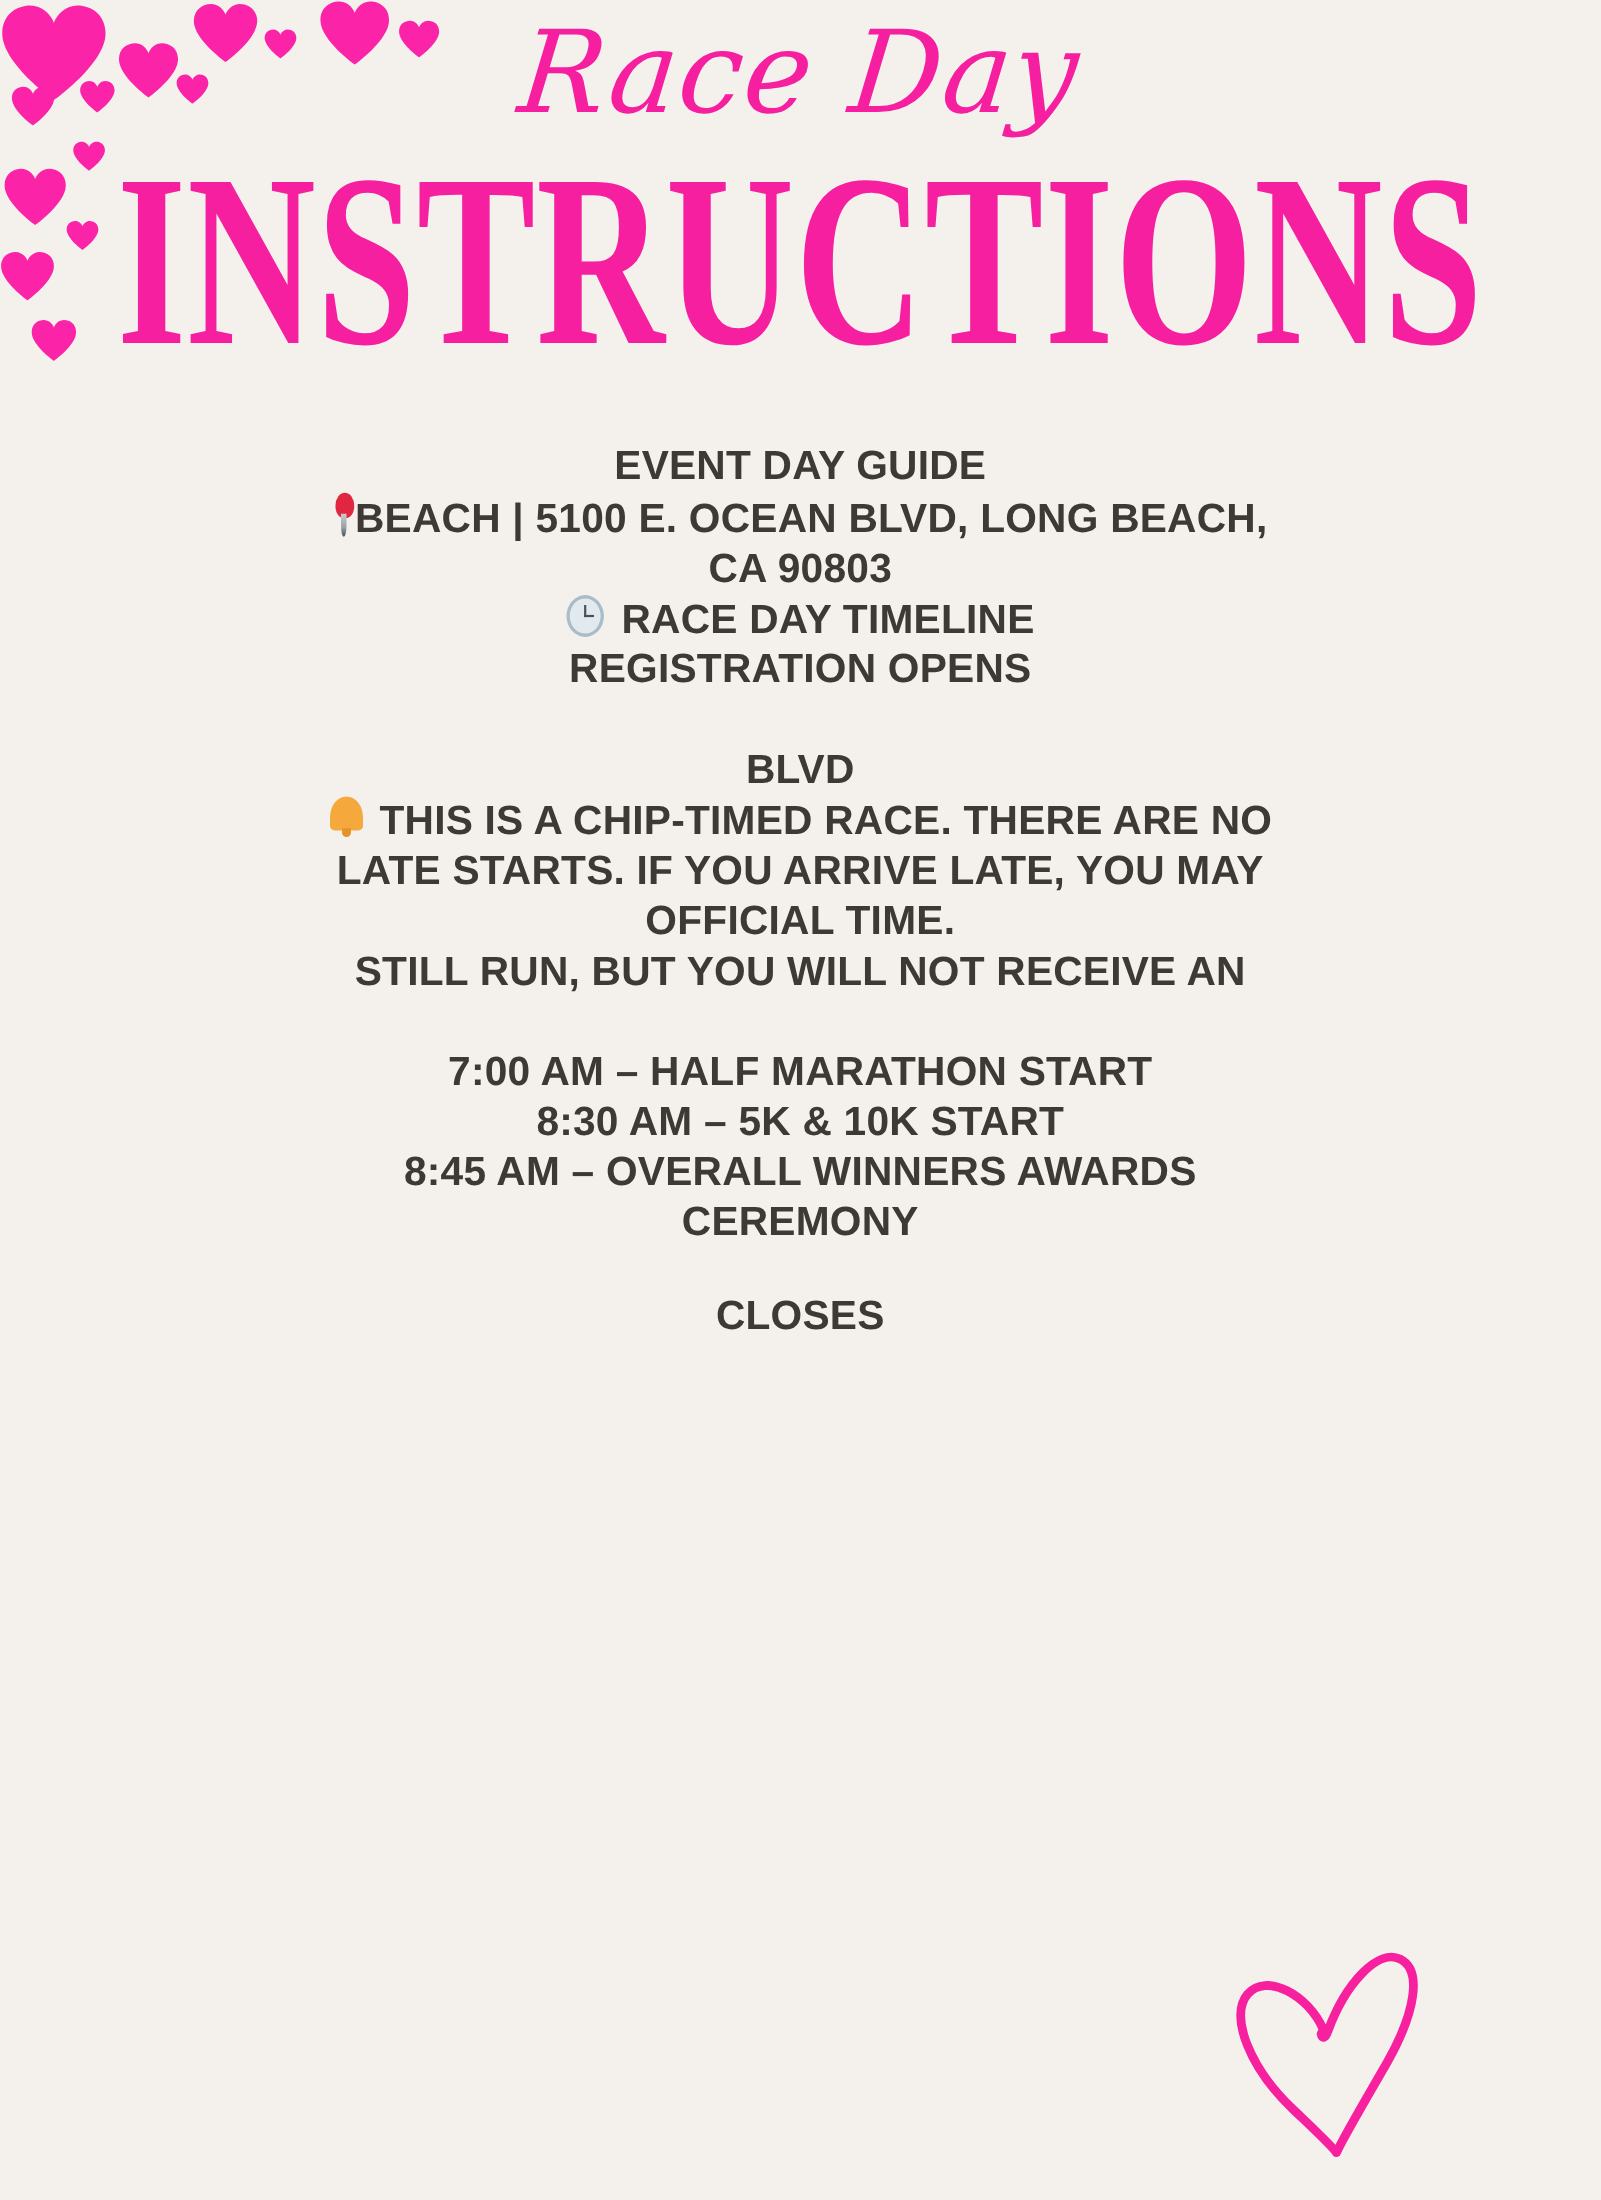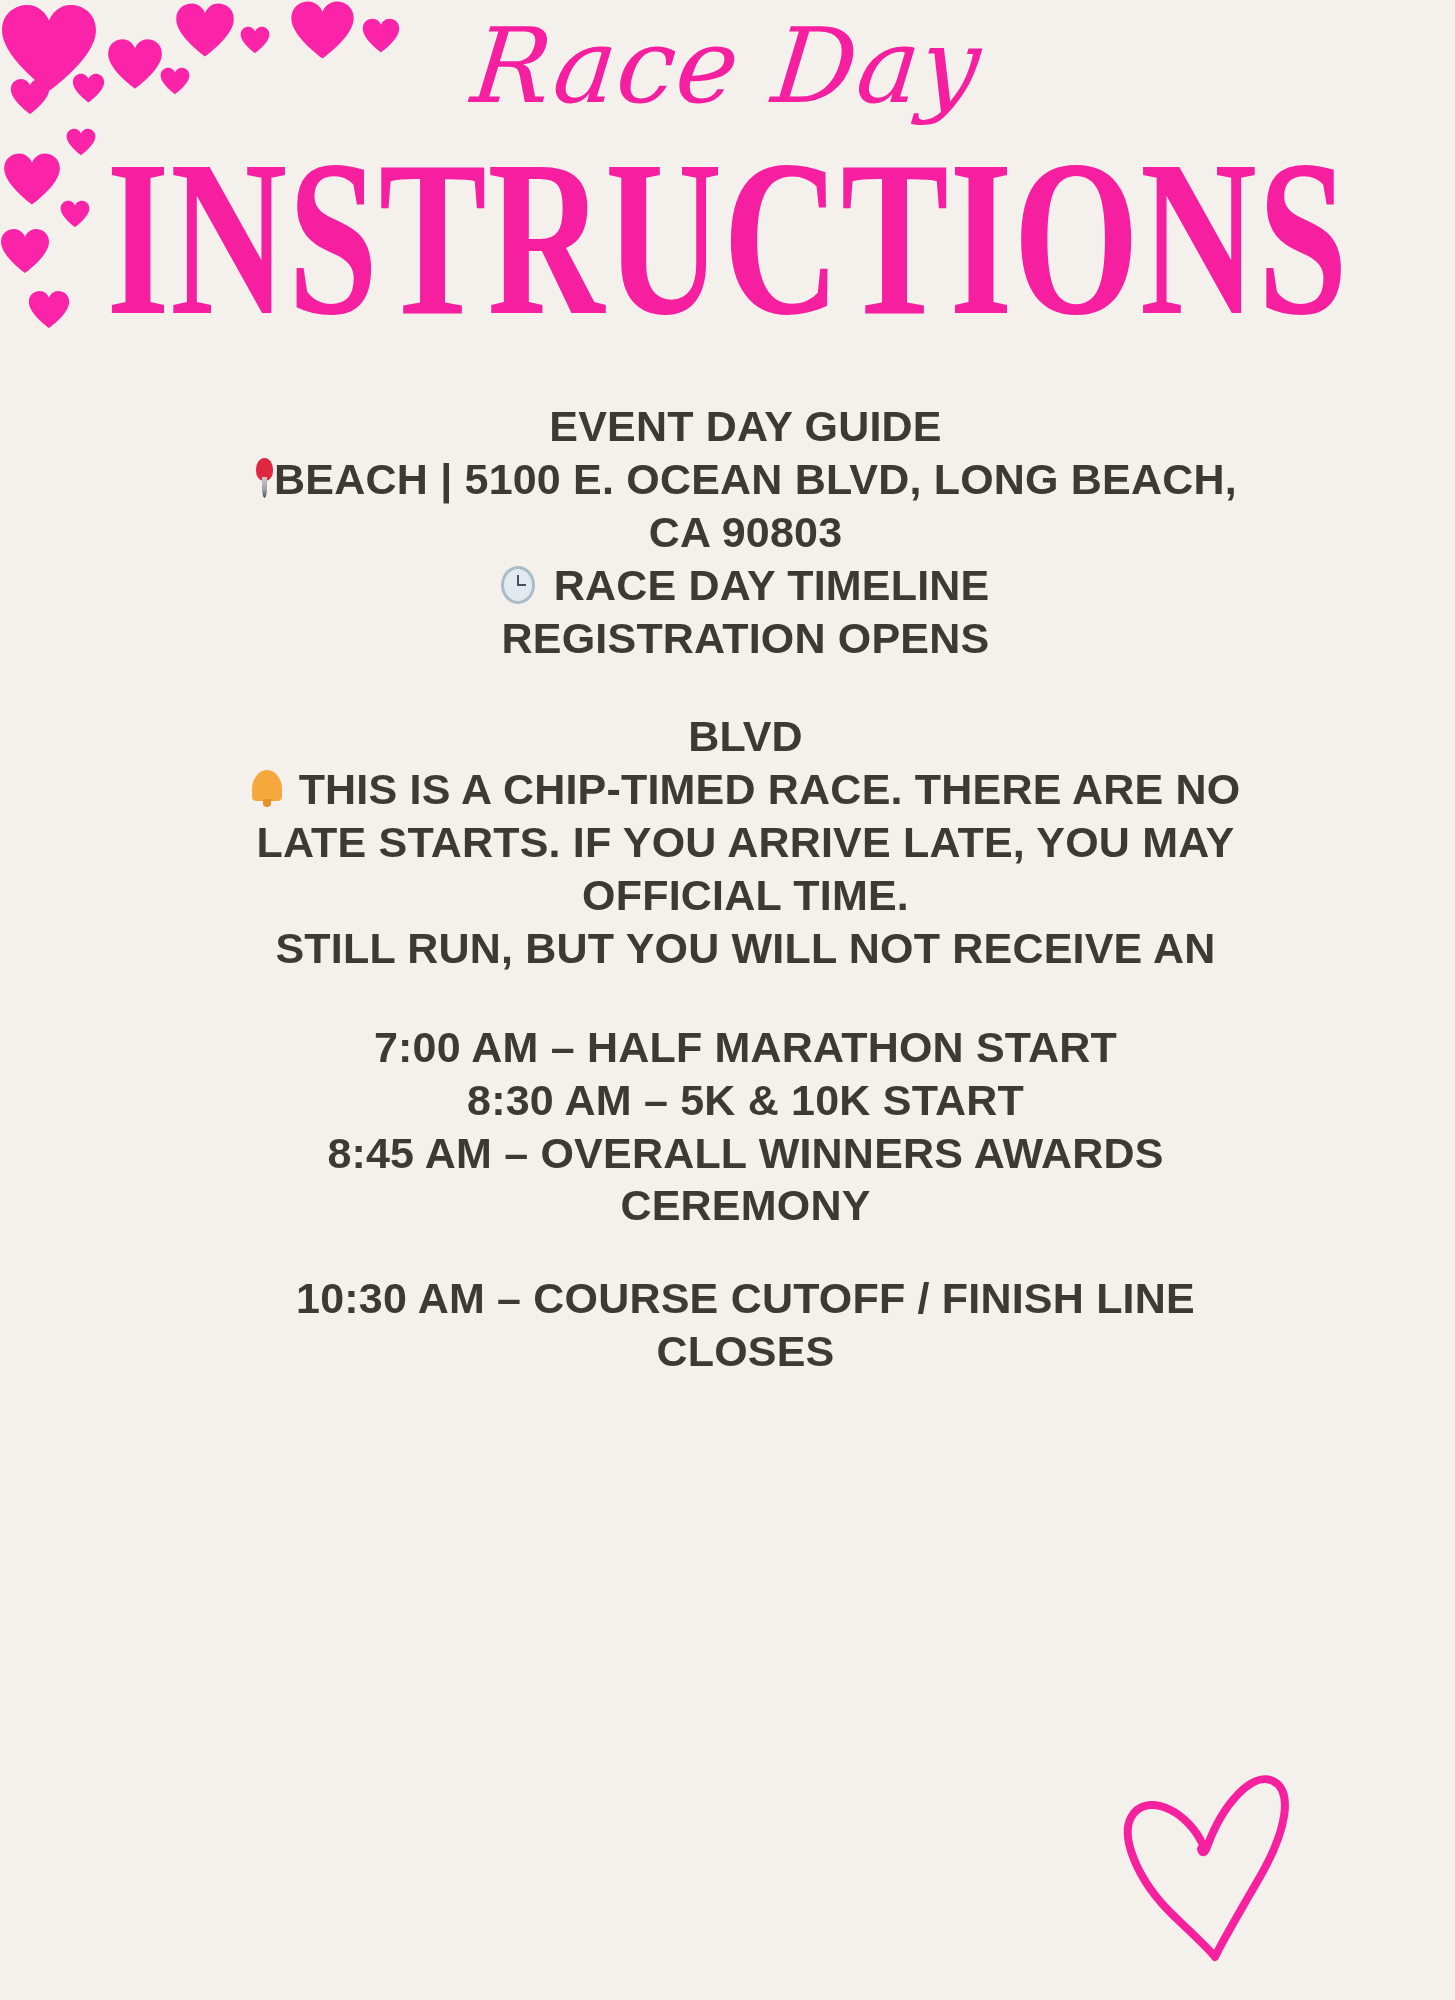--- a/index.html
+++ b/index.html
@@ -63,26 +63,26 @@
     margin: 0;
     padding-top: 22px;
     transform: scaleY(1.30) scaleX(0.94);
     transform-origin: center top;
   }
 
   
   .body-copy {
     position: absolute;
     top: 400px;
-    left: 103px;
+    left: 85px;
     width: 1285px;
     text-align: center;
     color: #3D3A35;
     font-weight: 700;
-    font-size: 43px;
+    font-size: 37px;
     line-height: 1.23;
     letter-spacing: 0.2px;
   }
   .line {
     display: block;
   }
   .spacer {
     display: block;
     height: 46px;
   }
@@ -250,21 +250,20 @@
 
     <span class="spacer"></span>
 
     <span class="line">7:00 AM – HALF MARATHON START</span>
     <span class="line">8:30 AM – 5K &amp; 10K START</span>
     <span class="line">8:45 AM – OVERALL WINNERS AWARDS</span>
     <span class="line">CEREMONY</span>
 
     <span class="spacer-sm"></span>
 
-    <span class="line">10:30 AM – COURSE CUTOFF / FINISH LINE</span>
     <span class="line">CLOSES</span>
   </div>
 
   <svg class="bottom-heart" viewBox="0 0 230 215" xmlns="http://www.w3.org/2000/svg">
     <path d="M88 90 C 74 58, 36 38, 19 58 C 2 78, 22 126, 60 162 C 82 183, 96 196, 100 202
              C 104 192, 124 158, 146 120 C 172 74, 178 36, 158 26
              C 138 16, 108 48, 92 92 C 90 98, 87 99, 86 94 Z" fill="none" stroke="#F7219F" stroke-width="8" stroke-linecap="round" stroke-linejoin="round"></path>
   </svg>
 
 </div>

